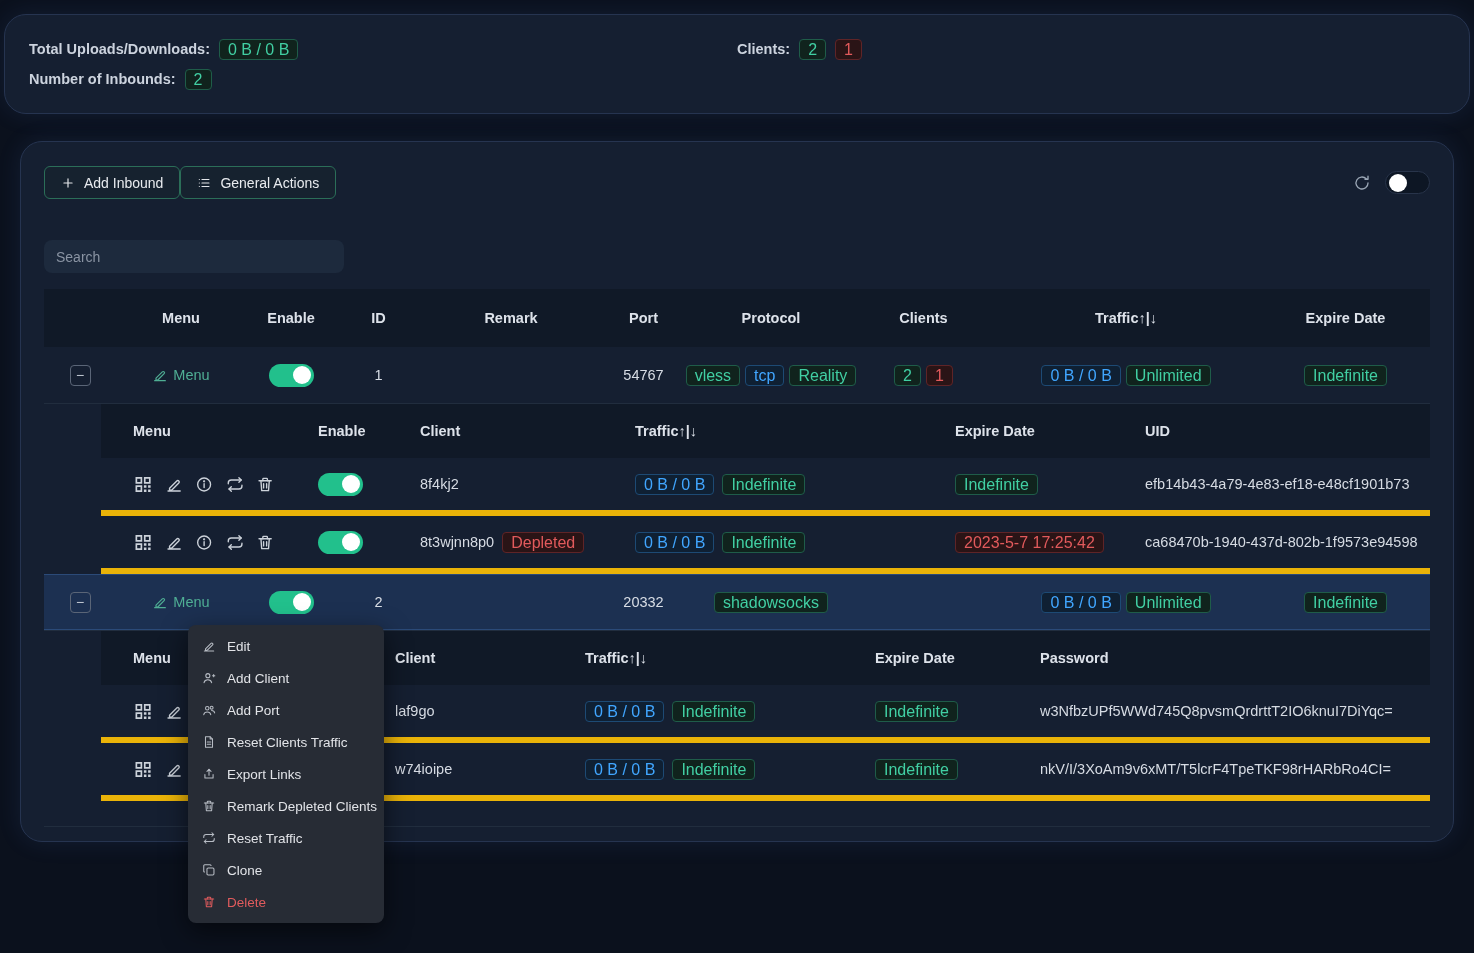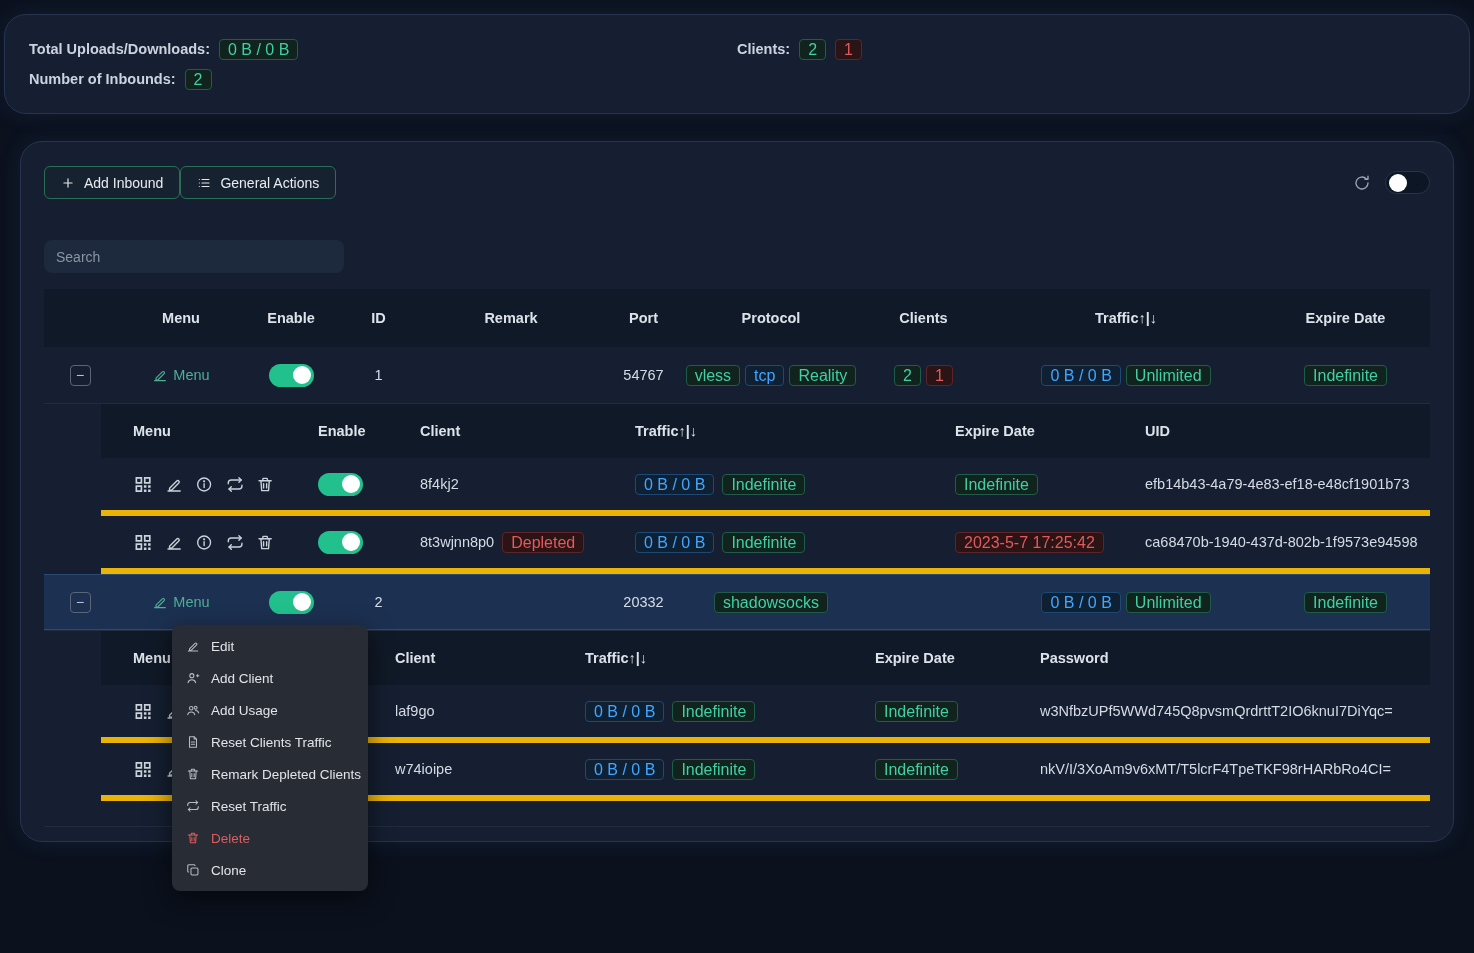--- a/index.html
+++ b/index.html
@@ -59,21 +59,21 @@
   .cell{display:flex;align-items:center;gap:8px;padding-left:24px;overflow:hidden;}
   .cell.menu-cell,.cell.enable-cell{padding-left:32px;}
   .acts{gap:0;}
   .acts .ic{width:19px;height:19px;margin-right:12px;color:#ccd2da;cursor:pointer;}
   .acts .ic.qr{width:21px;height:21px;}
   .plain{color:#d6dbe3;white-space:nowrap;}
 
   .tfoot{height:26px;border-bottom:1px solid #212d3e;}
 
   
-  .ctx{position:absolute;left:172px;top:625px;width:196px;background:#272c35;border-radius:8px;padding:5px 0;box-shadow:0 8px 26px rgba(0,0,0,.55);z-index:10;}
+  .ctx{position:absolute;left:188px;top:625px;width:196px;background:#272c35;border-radius:8px;padding:5px 0;box-shadow:0 8px 26px rgba(0,0,0,.55);z-index:10;}
   .ctx-item{display:flex;align-items:center;gap:11px;height:32px;padding:0 14px;font-size:13.5px;color:#e2e4e8;cursor:pointer;white-space:nowrap;}
   .ctx-item .ic{width:14px;height:14px;color:#b7bcc4;flex:none;}
   .ctx-item.danger{color:#e05b5d;}
   .ctx-item.danger .ic{color:#e05b5d;}
 </style>
 </head>
 <body>
 
 <div class="page">
 
@@ -483,31 +483,41 @@
     </div>
     <div class="ctx-item">
       <span class="ic">
           <svg viewBox="0 0 24 24" fill="none" stroke="currentColor" stroke-width="1.8" stroke-linecap="round">
             <circle cx="9" cy="9" r="3"></circle>
             <path d="M3 20c.6-3 2.9-4.5 6-4.5s5.4 1.5 6 4.5"></path>
             <circle cx="16.5" cy="8" r="2.5"></circle>
             <path d="M16.5 13c2.6 0 4.6 1.3 5.2 4"></path>
           </svg>
         </span>
-      <span>Add Usage</span>
+      <span>Add Port</span>
     </div>
     <div class="ctx-item">
       <span class="ic">
           <svg viewBox="0 0 24 24" fill="none" stroke="currentColor" stroke-width="1.8" stroke-linecap="round" stroke-linejoin="round">
             <path d="M6 3h8l4 4v14H6z"></path>
             <path d="M14 3v4h4"></path>
             <path d="M9 12h6M9 16h6"></path>
           </svg>
         </span>
       <span>Reset Clients Traffic</span>
+    </div>
+    <div class="ctx-item">
+      <span class="ic">
+          <svg viewBox="0 0 24 24" fill="none" stroke="currentColor" stroke-width="1.8" stroke-linecap="round" stroke-linejoin="round">
+            <path d="M12 14V4"></path>
+            <path d="M8.5 7.5L12 4l3.5 3.5"></path>
+            <path d="M5 13v6h14v-6"></path>
+          </svg>
+        </span>
+      <span>Export Links</span>
     </div>
     <div class="ctx-item">
       <span class="ic">
           <svg viewBox="0 0 24 24" fill="none" stroke="currentColor" stroke-width="1.8" stroke-linecap="round" stroke-linejoin="round">
             <path d="M4 7h16"></path>
             <path d="M9 7V5a1 1 0 0 1 1-1h4a1 1 0 0 1 1 1v2"></path>
             <path d="M6.5 7l1 13h9l1-13"></path>
             <path d="M10 11v5.5M14 11v5.5"></path>
           </svg>
         </span>
@@ -517,35 +527,35 @@
       <span class="ic">
           <svg viewBox="0 0 24 24" fill="none" stroke="currentColor" stroke-width="1.8" stroke-linecap="round" stroke-linejoin="round">
             <path d="M17 3l3 3-3 3"></path>
             <path d="M20 6H7a4 4 0 0 0-4 4v1"></path>
             <path d="M7 21l-3-3 3-3"></path>
             <path d="M4 18h13a4 4 0 0 0 4-4v-1"></path>
           </svg>
         </span>
       <span>Reset Traffic</span>
     </div>
+    <div class="ctx-item">
+      <span class="ic">
+          <svg viewBox="0 0 24 24" fill="none" stroke="currentColor" stroke-width="1.8" stroke-linejoin="round">
+            <rect x="8.5" y="8.5" width="12" height="12" rx="2"></rect>
+            <path d="M5 15.5H4.5A1.5 1.5 0 0 1 3 14V4.5A1.5 1.5 0 0 1 4.5 3H14a1.5 1.5 0 0 1 1.5 1.5V5"></path>
+          </svg>
+        </span>
+      <span>Clone</span>
+    </div>
     <div class="ctx-item danger">
       <span class="ic">
           <svg viewBox="0 0 24 24" fill="none" stroke="currentColor" stroke-width="1.8" stroke-linecap="round" stroke-linejoin="round">
             <path d="M4 7h16"></path>
             <path d="M9 7V5a1 1 0 0 1 1-1h4a1 1 0 0 1 1 1v2"></path>
             <path d="M6.5 7l1 13h9l1-13"></path>
             <path d="M10 11v5.5M14 11v5.5"></path>
           </svg>
         </span>
       <span>Delete</span>
     </div>
-    <div class="ctx-item">
-      <span class="ic">
-          <svg viewBox="0 0 24 24" fill="none" stroke="currentColor" stroke-width="1.8" stroke-linejoin="round">
-            <rect x="8.5" y="8.5" width="12" height="12" rx="2"></rect>
-            <path d="M5 15.5H4.5A1.5 1.5 0 0 1 3 14V4.5A1.5 1.5 0 0 1 4.5 3H14a1.5 1.5 0 0 1 1.5 1.5V5"></path>
-          </svg>
-        </span>
-      <span>Clone</span>
-    </div>
   </div>
 
 </div>
 
 </body></html>

